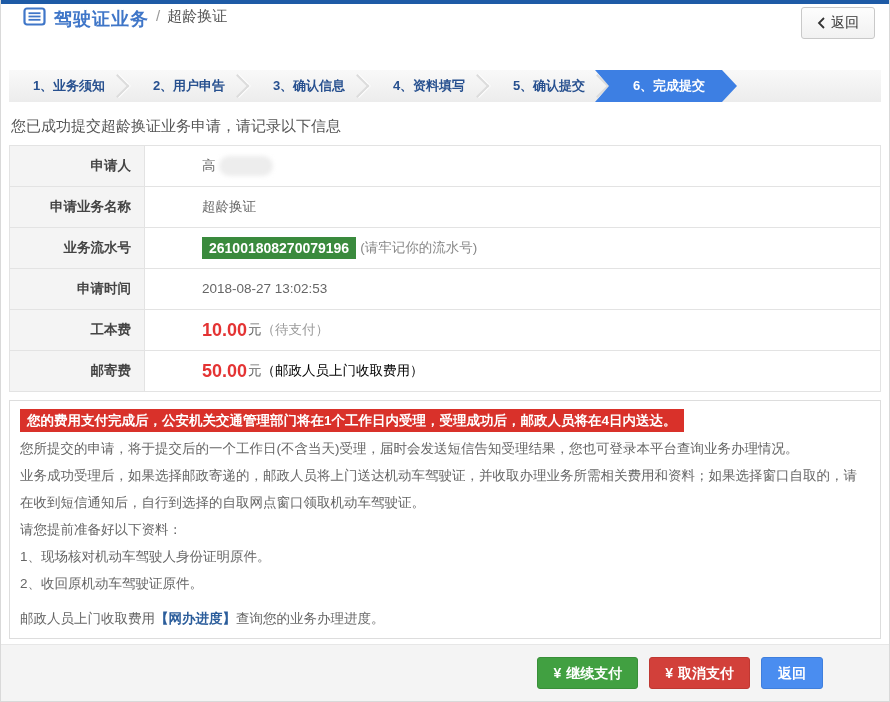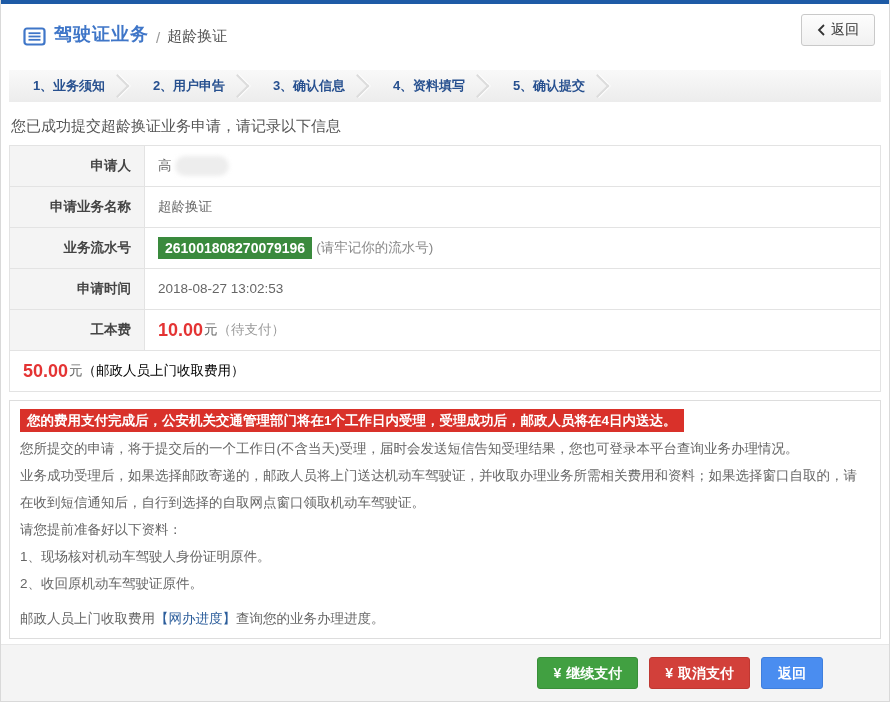--- a/index.html
+++ b/index.html
@@ -7,21 +7,21 @@
   body { font-family: "Liberation Sans", "DejaVu Sans", sans-serif; }
   .page {
     width: 890px; height: 702px; margin: 0 auto;
     border: 1px solid #d9d9d9; border-top: none;
     display: flex; flex-direction: column;
     background: #fff; overflow: hidden;
   }
   .topbar { height: 4px; background: #1e5ba6; flex: 0 0 auto; }
 
   
-  .header { height: 54px; display: flex; align-items: flex-end; padding: 12px 8px; background:#fff; }
+  .header { height: 54px; display: flex; align-items: flex-start; padding: 3px 8px; background:#fff; }
   .hicon { display: inline-flex; margin: 0 8px 0 14px; }
   .title { color: #3f76c8; font-size: 18px; font-weight: bold; letter-spacing: 1px; }
   .divider { color: #999; font-size: 15px; margin: 0 7px; }
   .subtitle { color: #555; font-size: 15px; }
   .back-btn {
     margin-left: auto; margin-right: 6px;
     display: inline-flex; align-items: center; gap: 6px;
     background: linear-gradient(#fdfdfd,#f1f1f1);
     border: 1px solid #c9c9c9; border-radius: 3px;
     padding: 6px 15px; font-size: 14px; color: #333; cursor: pointer;
@@ -55,21 +55,21 @@
     padding-left: 6px;
   }
   .step.active::after { content: none; }
   .steps-rest { flex: 1 1 auto; }
 
   
   .success-heading { margin: 15px 10px 9px; color: #555; font-size: 15px; }
 
   
   .info-table { margin: 0 8px; border: 1px solid #e3e3e3; border-bottom: none; flex: 0 0 auto; }
-  .row { display: flex; border-bottom: 1px solid #e3e3e3; height: 41px; }
+  .row { display: flex; border-bottom: 1px solid #e3e3e3; height: 41px; gap: 44px; }
   .row .lbl {
     width: 135px; flex: 0 0 auto; background: #f4f4f4;
     border-right: 1px solid #e3e3e3;
     text-align: right; padding-right: 13px; line-height: 40px;
     font-weight: bold; color: #444; font-size: 13.5px;
   }
   .row .val {
     flex: 1; padding-left: 13px; line-height: 40px;
     color: #666; font-size: 13.5px; background: #fff;
     display: flex; align-items: center;
@@ -93,21 +93,21 @@
     margin: 8px 8px 0; border: 1px solid #ddd;
     padding: 8px 10px 4px; flex: 0 0 auto; background: #fff;
   }
   .banner {
     display: inline-block; background: #d9312a; color: #fff;
     font-weight: bold; font-size: 13.5px; padding: 3px 7px; line-height: 17px;
   }
   .notice-box p { color: #666; font-size: 13.5px; line-height: 27px; }
   .notice-box .first-p { margin-top: 3px; }
   .progress-note { margin-top: 8px; margin-bottom: 2px; }
-  .progress-link { color: #2b5d9b; font-weight: normal; cursor: pointer; }
+  .progress-link { color: #2b5d9b; font-weight: bold; cursor: pointer; }
 
   
   .footer {
     margin-top: auto; flex: 0 0 57px;
     background: #f4f4f4; border-top: 1px solid #e7e7e7;
     display: flex; align-items: center; justify-content: flex-end;
     gap: 11px; padding-right: 66px;
   }
   .btn {
     border-radius: 3px; color: #fff; font-size: 14px; font-weight: bold;
@@ -144,20 +144,21 @@
       <span>返回</span>
     </button>
   </div>
 
   <div class="steps">
     <div class="step"><span>1、业务须知</span></div>
     <div class="step"><span>2、用户申告</span></div>
     <div class="step"><span>3、确认信息</span></div>
     <div class="step"><span>4、资料填写</span></div>
     <div class="step"><span>5、确认提交</span></div>
+    <div class="step active"><span>6、完成提交</span></div>
     <div class="steps-rest"></div>
   </div>
 
   <div class="success-heading">您已成功提交超龄换证业务申请，请记录以下信息</div>
 
   <div class="info-table">
     <div class="row">
       <div class="lbl">申请人</div>
       <div class="val">
         <span>高</span>
@@ -185,20 +186,21 @@
     </div>
     <div class="row">
       <div class="lbl">工本费</div>
       <div class="val">
         <span class="fee-amount">10.00</span>
         <span class="fee-unit">元</span>
         <span class="fee-note">（待支付）</span>
       </div>
     </div>
     <div class="row">
+      <div class="lbl">邮寄费</div>
       <div class="val">
         <span class="fee-amount">50.00</span>
         <span class="fee-unit">元</span>
         <span class="fee-note red">（邮政人员上门收取费用）</span>
       </div>
     </div>
   </div>
 
   <div class="notice-box">
     <span class="banner">您的费用支付完成后，公安机关交通管理部门将在1个工作日内受理，受理成功后，邮政人员将在4日内送达。</span>

